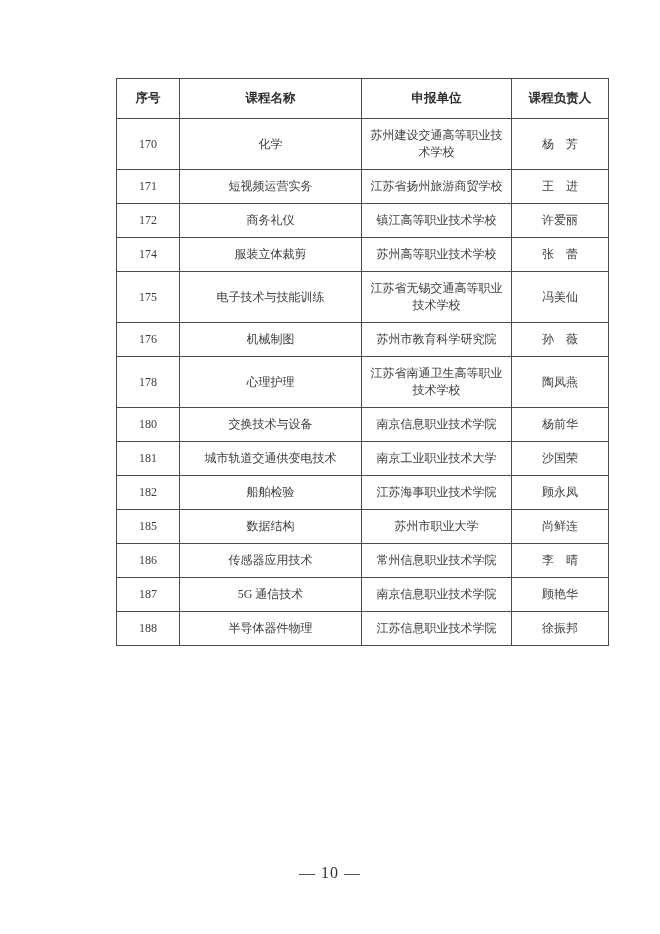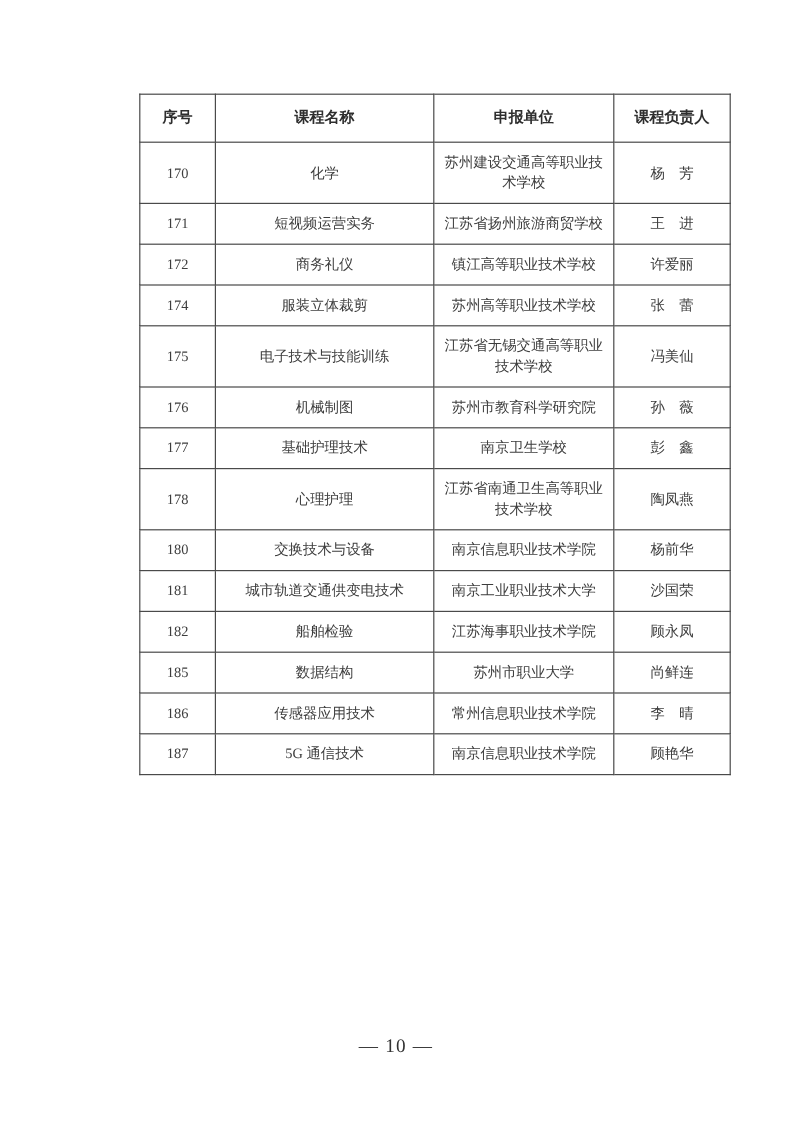--- a/index.html
+++ b/index.html
@@ -108,26 +108,20 @@
           <td>江苏省无锡交通高等职业技术学校</td>
           <td>冯美仙</td>
         </tr>
         <tr>
           <td>176</td>
           <td>机械制图</td>
           <td>苏州市教育科学研究院</td>
           <td>孙　薇</td>
         </tr>
         <tr>
-          <td>177</td>
-          <td>基础护理技术</td>
-          <td>南京卫生学校</td>
-          <td>彭　鑫</td>
-        </tr>
-        <tr>
           <td>178</td>
           <td>心理护理</td>
           <td>江苏省南通卫生高等职业技术学校</td>
           <td>陶凤燕</td>
         </tr>
         <tr>
           <td>180</td>
           <td>交换技术与设备</td>
           <td>南京信息职业技术学院</td>
           <td>杨前华</td>
@@ -155,18 +149,24 @@
           <td>传感器应用技术</td>
           <td>常州信息职业技术学院</td>
           <td>李　晴</td>
         </tr>
         <tr>
           <td>187</td>
           <td>5G 通信技术</td>
           <td>南京信息职业技术学院</td>
           <td>顾艳华</td>
         </tr>
+        <tr>
+          <td>188</td>
+          <td>半导体器件物理</td>
+          <td>江苏信息职业技术学院</td>
+          <td>徐振邦</td>
+        </tr>
       </tbody>
   </table>
 
   <div class="footer">— 10 —</div>
 
 </div>
 
 </body></html>

